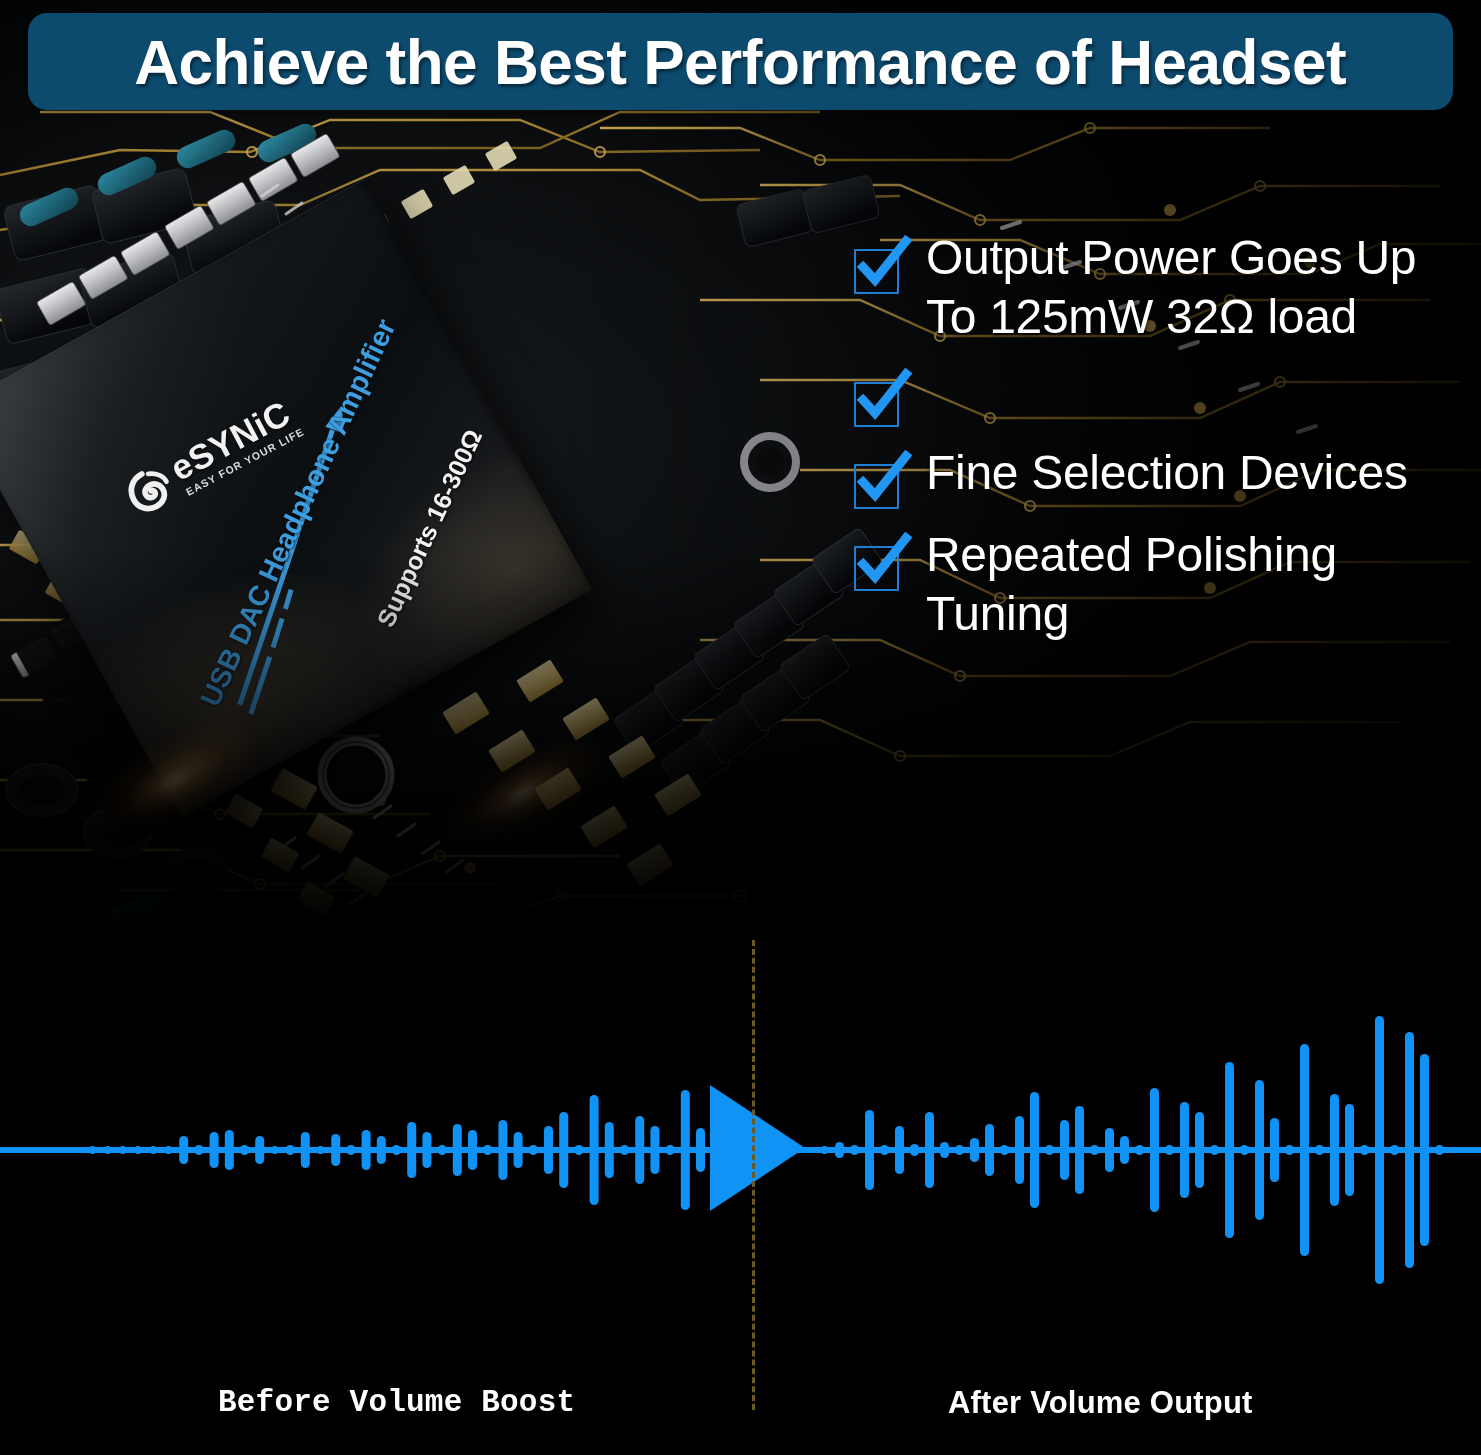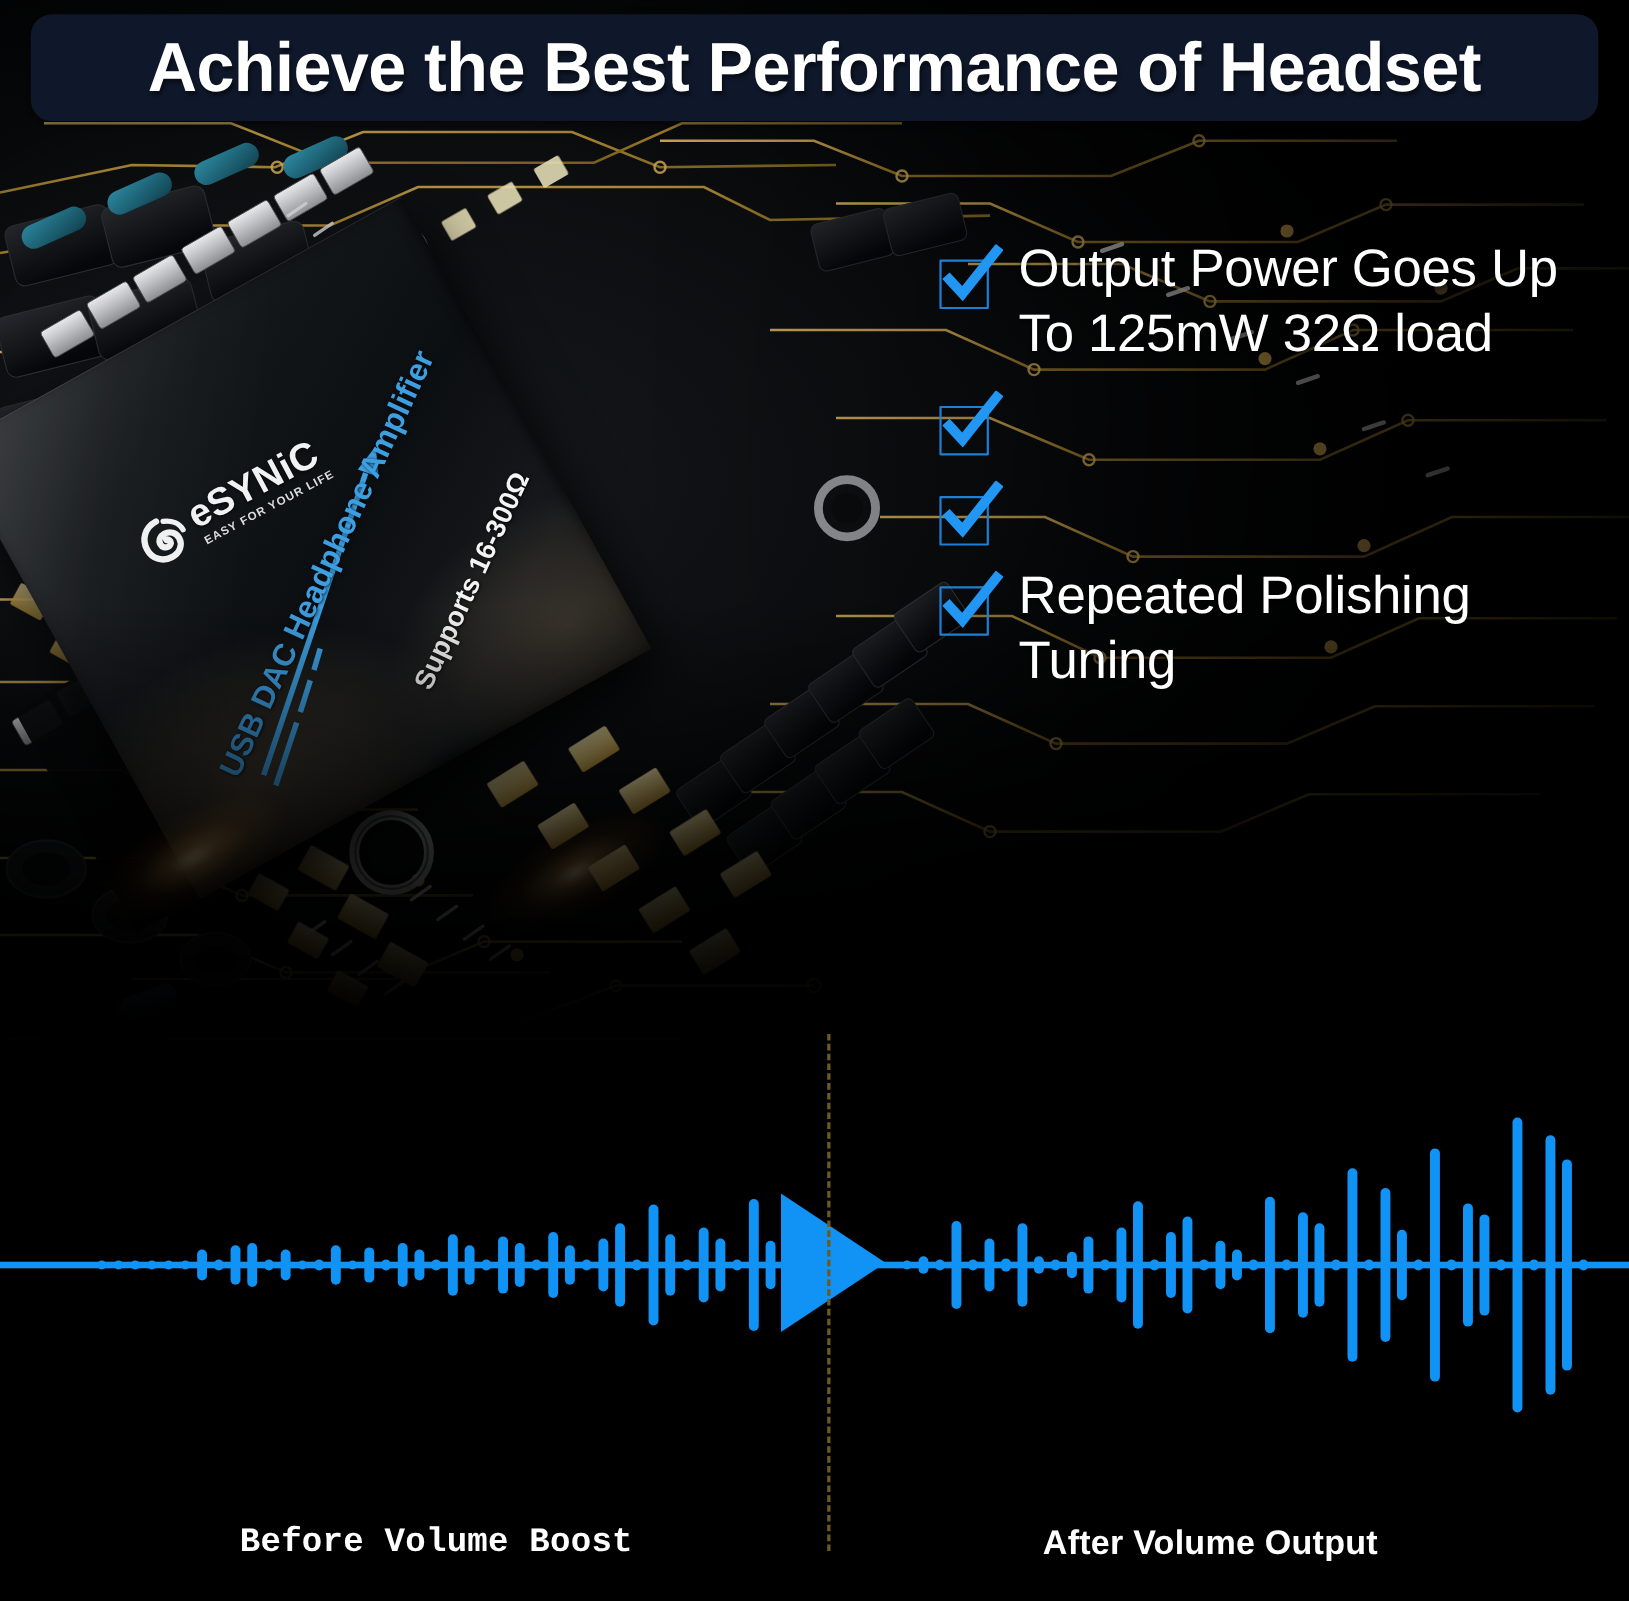--- a/index.html
+++ b/index.html
@@ -8,21 +8,21 @@
   body {
     width:1481px; height:1455px;
     font-family:"Liberation Sans", sans-serif;
     overflow:hidden; position:relative;
   }
   #stage { position:relative; width:1481px; height:1455px; background:#000; overflow:hidden; }
 
   
   #banner {
     position:absolute; left:28px; top:13px; width:1425px; height:97px;
-    background:#0f172a; border-radius:19px; z-index:60;
+    background:#0c4a6e; border-radius:19px; z-index:60;
     display:flex; align-items:center; justify-content:center;
     box-shadow:0 2px 10px rgba(0,0,0,.55);
   }
   #banner-title {
     font-size:63px; font-weight:700; color:#fff; letter-spacing:-.5px;
     white-space:nowrap; transform:scaleX(.985);
     text-shadow:2px 3px 3px rgba(0,0,0,.42);
     font-family:"Liberation Sans", sans-serif;
   }
 
@@ -133,21 +133,21 @@
     transform:rotate(-29deg); filter:blur(2px);
   }
   #flare-r {
     left:450px; top:510px; width:250px; height:110px;
     background:radial-gradient(ellipse 50% 48% at 50% 50%, rgba(255,230,178,.92) 0%, rgba(255,188,96,.5) 18%, rgba(255,150,40,.14) 44%, rgba(255,140,30,0) 74%);
     transform:rotate(-29deg); filter:blur(2px);
   }
 
   
   #features {
-    position:absolute; left:852px; top:216px; width:620px; z-index:50;
+    position:absolute; left:852px; top:229px; width:620px; z-index:50;
   }
   .feature {
     display:flex; align-items:flex-start; gap:22px; margin-bottom:16px;
   }
   .checkbox {
     position:relative; width:52px; height:52px; flex:0 0 auto; margin-top:14px;
   }
   .checkbox .box {
     position:absolute; left:2px; top:6px; width:45px; height:45px;
     border:2.5px solid #1f7fd4; border-radius:1px; background:transparent;
@@ -506,20 +506,21 @@
       </span>
     </div>
 
     <div class="feature">
       <span class="checkbox">
         <span class="box"></span>
         <svg class="tick" viewBox="0 0 62 62">
           <path d="M13 32 L25 45 L56 6" fill="none" stroke="#2196f3" stroke-width="9" stroke-linecap="square" stroke-linejoin="miter"></path>
         </svg>
       </span>
+      <span class="feature-label">Fine Selection Devices</span>
     </div>
 
     <div class="feature">
       <span class="checkbox">
         <span class="box"></span>
         <svg class="tick" viewBox="0 0 62 62">
           <path d="M13 32 L25 45 L56 6" fill="none" stroke="#2196f3" stroke-width="9" stroke-linecap="square" stroke-linejoin="miter"></path>
         </svg>
       </span>
       <span class="feature-label">Repeated Polishing Tuning</span>

